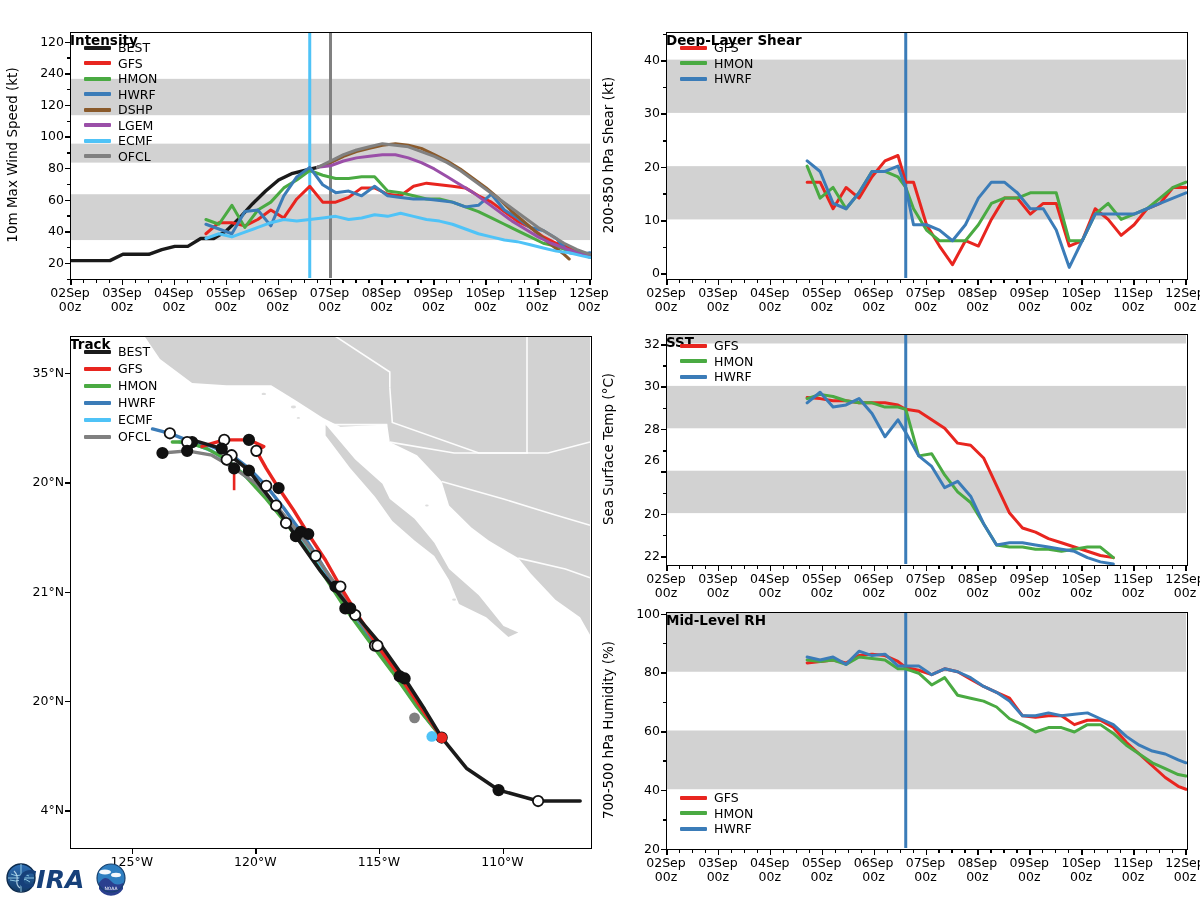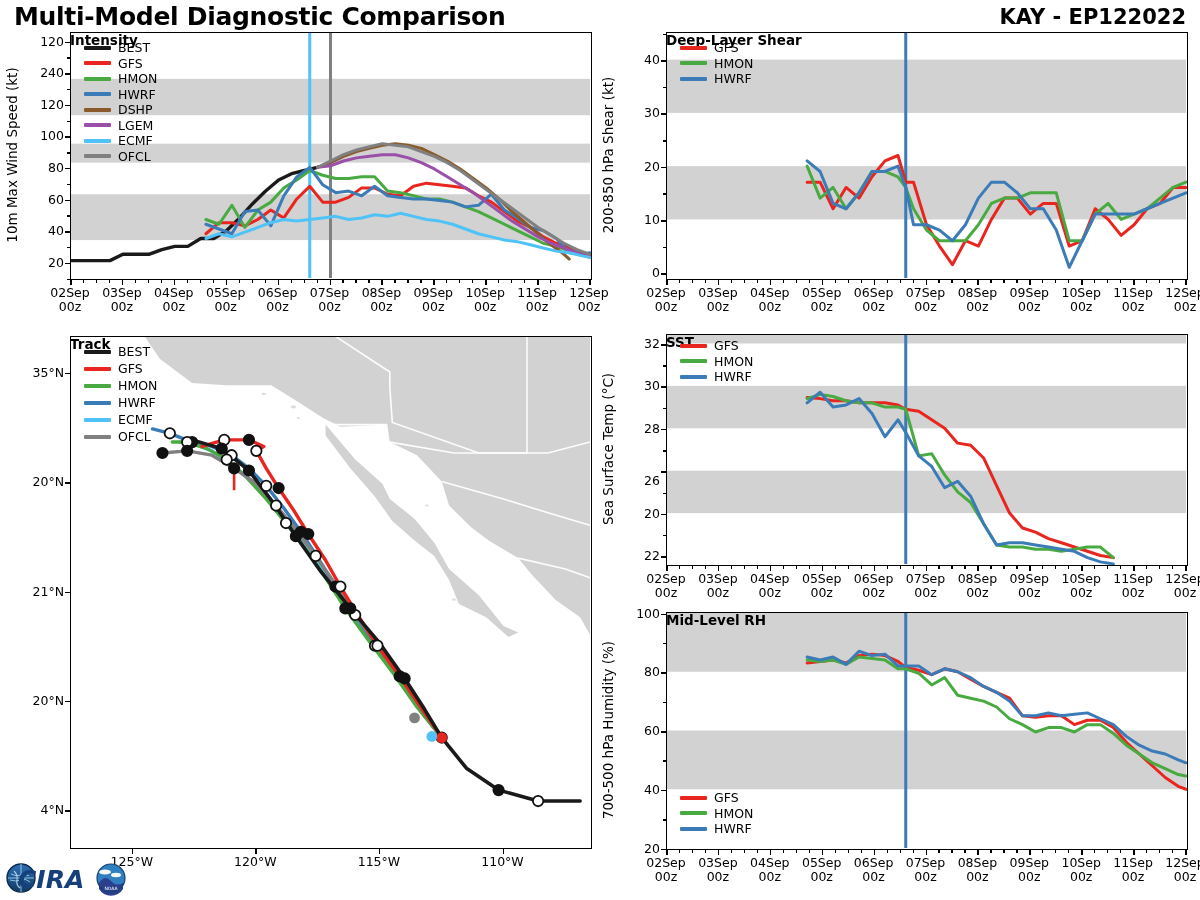--- a/index.html
+++ b/index.html
@@ -22,22 +22,20 @@
   .legline{width:27px;height:4px;margin-right:7px;border-radius:1px;}
   .legtxt{font-size:12.5px;line-height:13px;}
   svg{display:block;overflow:visible;}
   .cira{position:absolute;left:4px;top:858px;width:124px;height:40px;}
 </style>
 </head>
 <body>
 
 <div class="root">
 
-  <div class="hdr" id="main-title">Multi-Model Diagnostic Comparison</div>
-  <div class="hdr" id="storm-id">KAY - EP122022</div>
 
   <div class="panel">
     <div class="plotbox" id="box-intensity" style="left:70px;top:32px;width:522px;height:248px;">
       <svg id="svg-intensity" width="519" height="245" viewBox="0 0 519 245">
           <rect x="0" y="161.22580645161293" width="519" height="45.83870967741933" fill="#d2d2d2"></rect>
           <rect x="0" y="110.64516129032259" width="519" height="18.967741935483872" fill="#d2d2d2"></rect>
           <rect x="0" y="45.83870967741936" width="519" height="36.35483870967741" fill="#d2d2d2"></rect>
           <line x1="238.73999999999998" y1="0" x2="238.73999999999998" y2="245" stroke="#4fc3f7" stroke-width="3"></line>
           <line x1="259.5" y1="0" x2="259.5" y2="245" stroke="#808080" stroke-width="3"></line>
           <path d="M0.00 227.61 L12.98 227.61 L25.95 227.61 L38.92 227.61 L51.90 221.29 L64.88 221.29 L77.85 221.29 L90.82 216.55 L103.80 213.39 L116.78 213.39 L129.75 205.48 L142.73 205.48 L155.70 197.58 L168.68 184.94 L181.65 170.71 L194.63 158.06 L207.60 147.00 L220.57 140.68 L233.55 137.52 L246.52 134.35 " fill="none" stroke="#1a1a1a" stroke-width="3.4" stroke-linejoin="round" stroke-linecap="round"></path>
@@ -394,21 +392,21 @@
           <path d="M140.13 67.85 L153.11 57.25 L166.08 72.09 L179.06 69.97 L192.03 63.61 L205.00 78.45 L217.98 101.78 L230.96 84.81 L238.74 97.54 L251.72 120.86 L264.69 131.46 L277.66 152.67 L290.64 146.31 L303.62 161.15 L316.59 188.71 L329.56 209.92 L342.54 207.80 L355.51 207.80 L368.49 209.92 L381.46 212.04 L394.44 214.16 L407.41 216.28 L420.39 222.64 L433.37 226.88 L446.34 229.00 " fill="none" stroke="#3b7cb8" stroke-width="3" stroke-linejoin="round" stroke-linecap="round"></path>
         </svg>
     </div>
     <div class="panel-label" id="lbl-sst" style="left:666px;top:334px;width:522px;">SST</div>
     <div class="ylabel" id="yl-sst" style="left: 608px; top: 448.5px; transform: translate(-50%, -50%) rotate(-90deg);">Sea Surface Temp (°C)</div>
     <div id="yticks-sst">
         <div class="ytick" style="left: 624px; top: 548.119px; width: 36px;">22</div>
         <div class="ytickmark" style="left: 661px; top: 556.119px; width: 6px;"></div>
         <div class="ytick" style="left: 624px; top: 505.711px; width: 36px;">20</div>
         <div class="ytickmark" style="left: 661px; top: 513.711px; width: 6px;"></div>
-        <div class="ytick" style="left: 624px; top: 473px; width: 36px;">26</div>
+        <div class="ytick" style="left: 624px; top: 452px; width: 36px;">26</div>
         <div class="ytickmark" style="left: 661px; top: 471.304px; width: 6px;"></div>
         <div class="ytick" style="left: 624px; top: 420.896px; width: 36px;">28</div>
         <div class="ytickmark" style="left: 661px; top: 428.896px; width: 6px;"></div>
         <div class="ytick" style="left: 624px; top: 378.489px; width: 36px;">30</div>
         <div class="ytickmark" style="left: 661px; top: 386.489px; width: 6px;"></div>
         <div class="ytick" style="left: 624px; top: 336.081px; width: 36px;">32</div>
         <div class="ytickmark" style="left: 661px; top: 344.081px; width: 6px;"></div>
         <div class="ytickmark" style="left: 663px; top: 534.915px; width: 4px;"></div>
         <div class="ytickmark" style="left: 663px; top: 492.507px; width: 4px;"></div>
         <div class="ytickmark" style="left: 663px; top: 450.1px; width: 4px;"></div>

